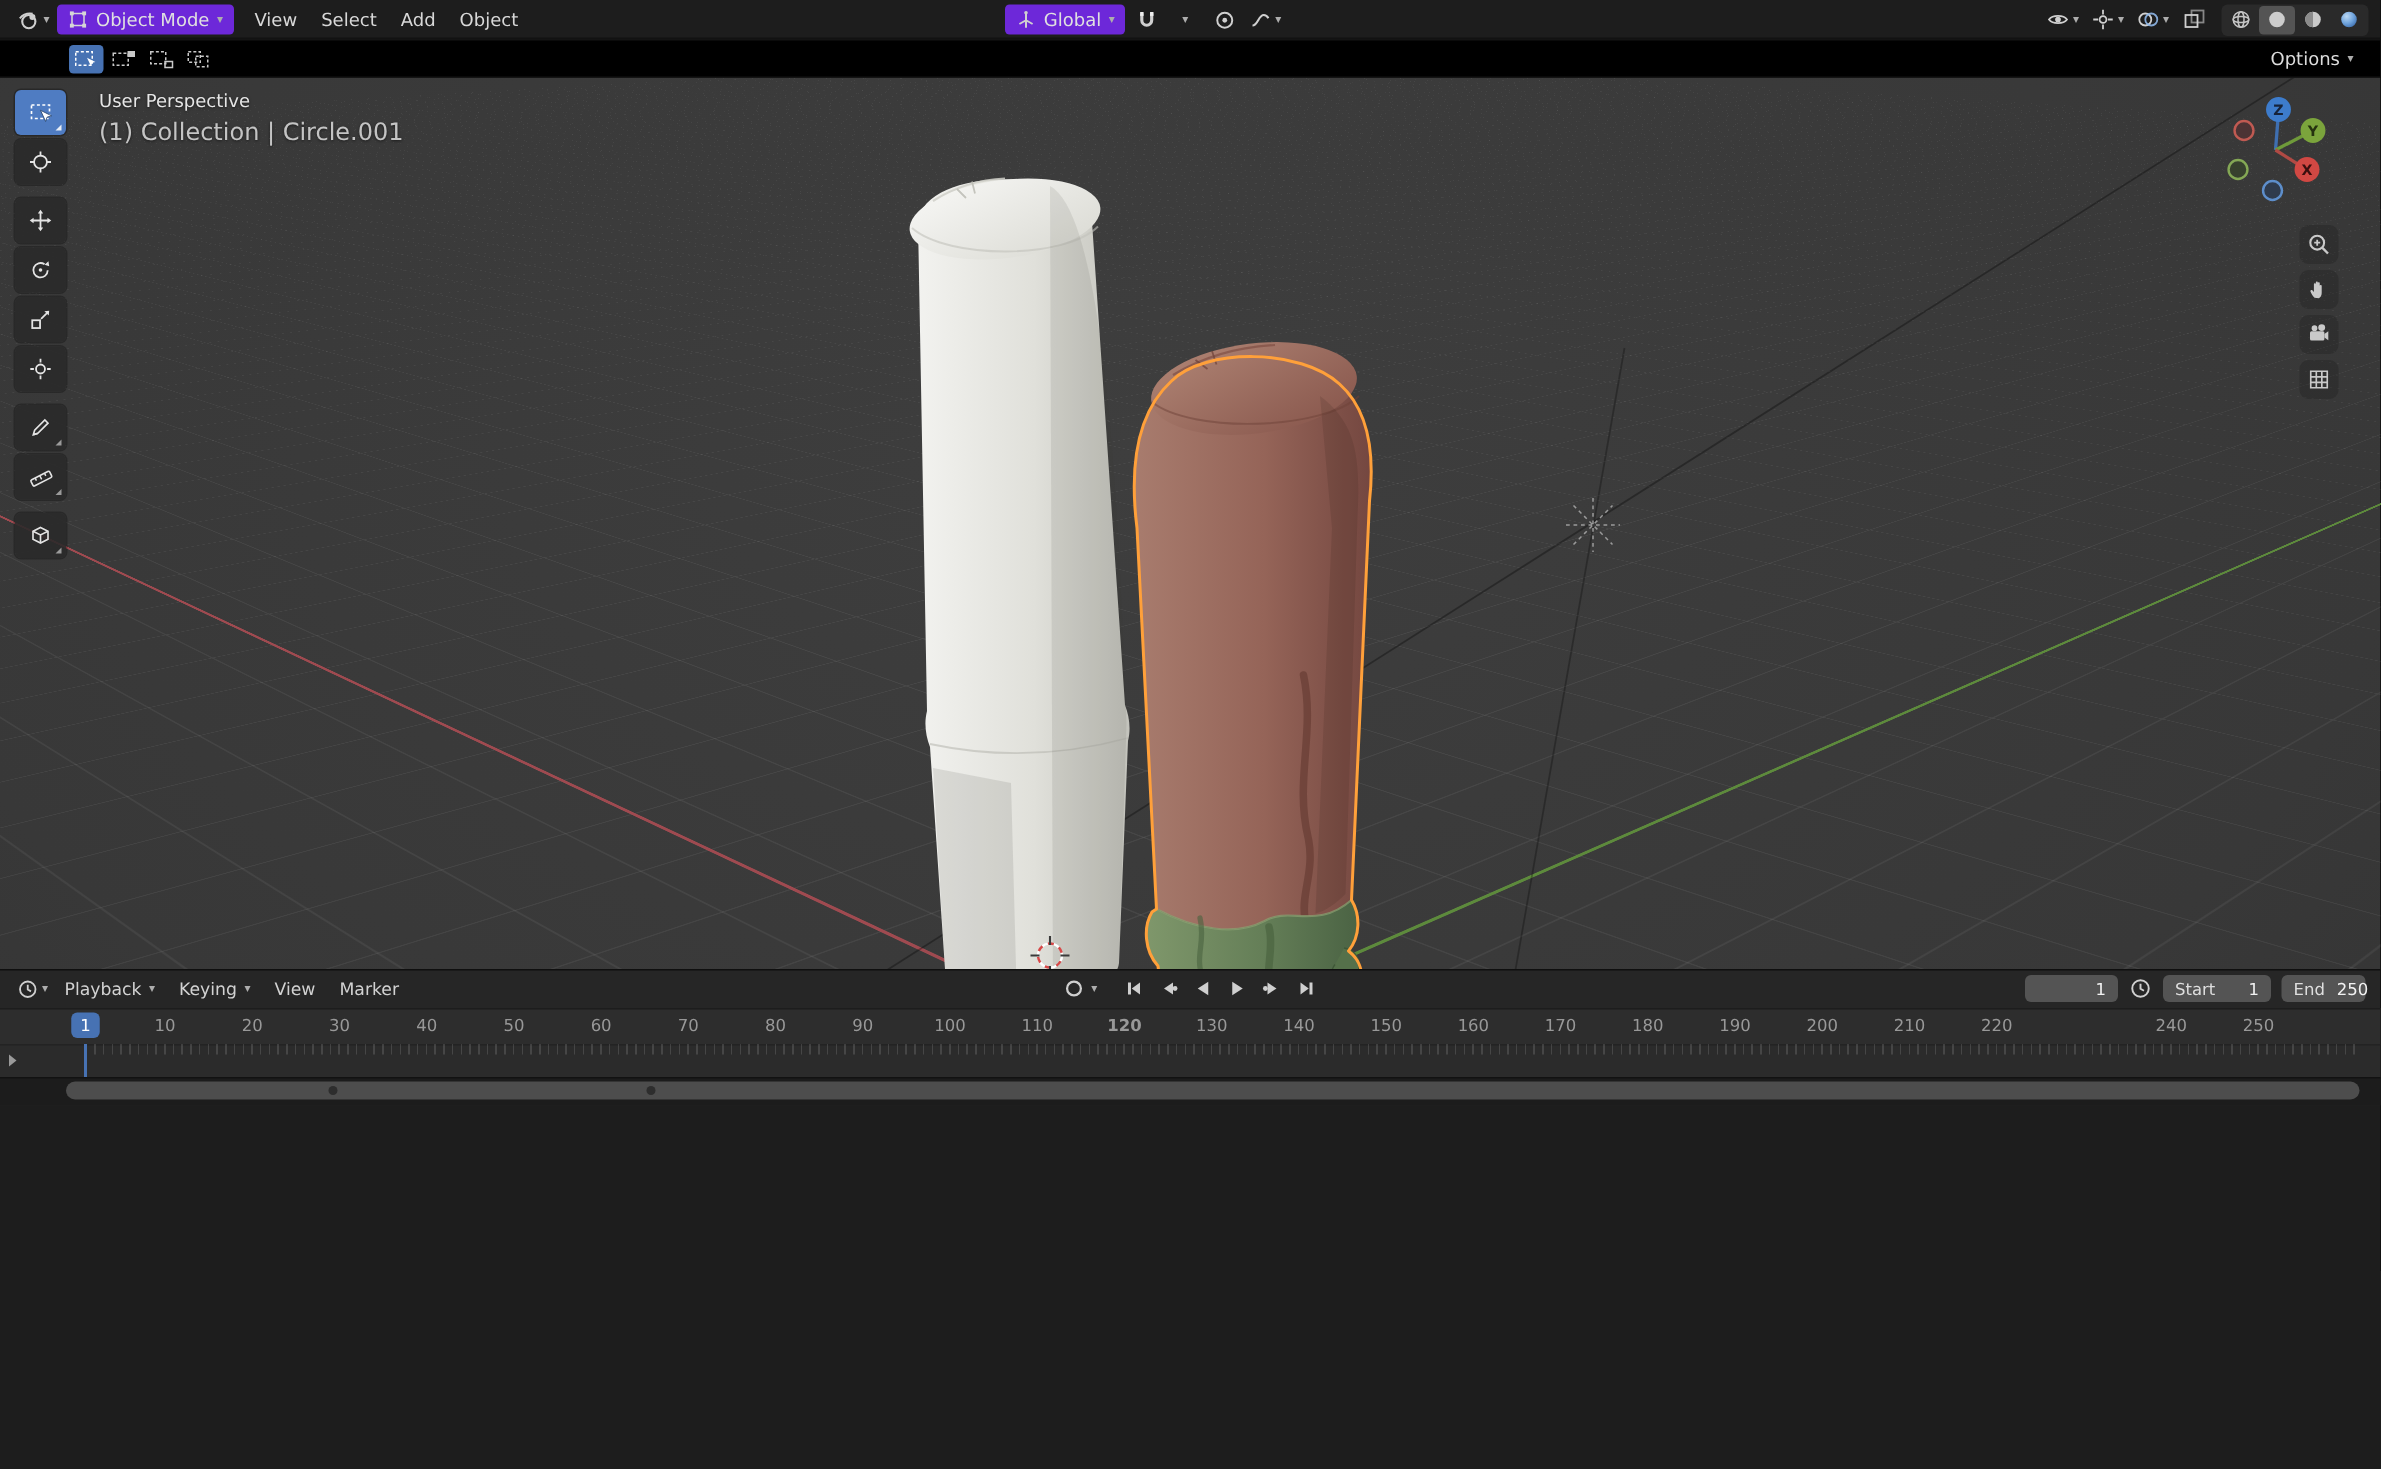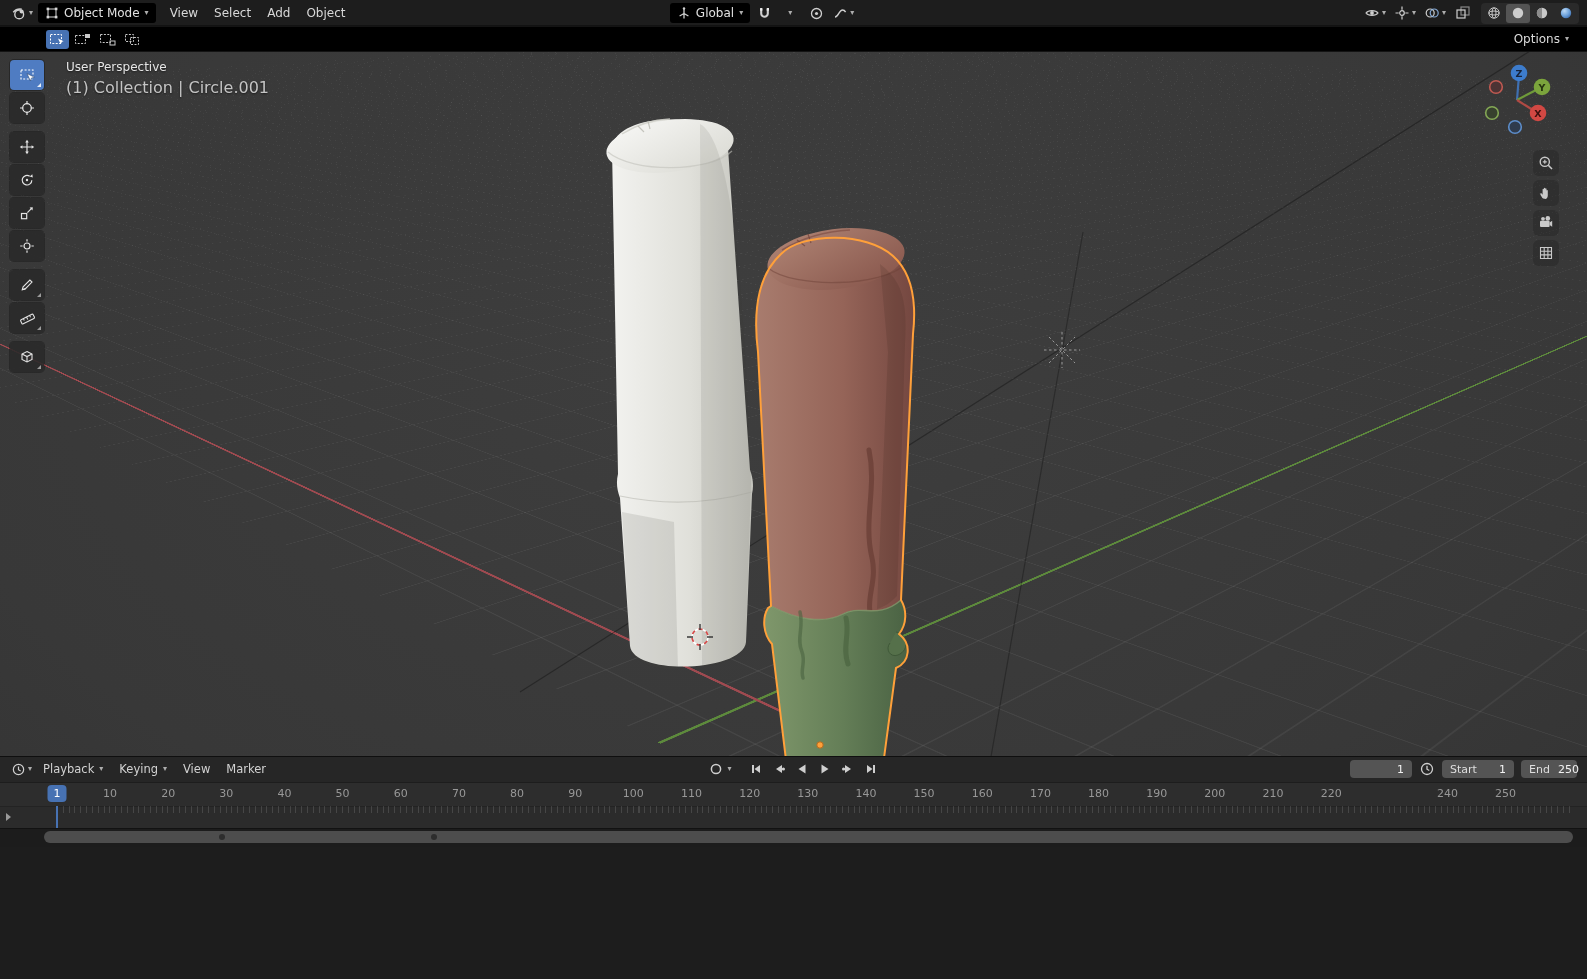--- a/index.html
+++ b/index.html
@@ -6,37 +6,37 @@
     --accent:#4772b3; --selection-outline:#ffa03a; --axis-x:#9f4a50; --axis-y:#5d8a3c; --active-tool:#4f7cc2;
   }
   *{box-sizing:border-box;margin:0;padding:0}
   body{background:#000;font-family:"DejaVu Sans","Liberation Sans",sans-serif;-webkit-user-select:none;user-select:none}
   #app{position:relative;width:1587px;height:979px;overflow:hidden;background:#1d1d1d;color:#d5d5d5;font-size:12px}
 
   
   .topbar{height:26px;display:flex;align-items:center;padding:0 8px;background:#1d1d1d;box-shadow:inset 0 -1px 0 #121212;gap:2px}
   .spacer1{flex:1}.spacer2{flex:1.6}
   .ibtn{height:20px;min-width:24px;padding:0 3px;display:flex;align-items:center;justify-content:center;border-radius:3px;gap:2px}
-  .dd-btn{display:flex;align-items:center;gap:5px;background:#000000;border-radius:3px;height:20px;padding:0 7px;color:#e0e0e0}
+  .dd-btn{display:flex;align-items:center;gap:5px;background:#6d28d9;border-radius:3px;height:20px;padding:0 7px;color:#e0e0e0}
   .chev{font-size:8px;color:#adadad;line-height:1}
   .menus{display:flex;align-items:center;margin-left:4px}
   .menu-label{padding:0 8px;height:20px;line-height:20px;border-radius:3px;color:#d8d8d8;cursor:default}
   .seg-group{display:flex;background:#2a2a2a;border-radius:4px;padding:1px;margin-left:4px}
   .seg{width:24px;height:19px;display:flex;align-items:center;justify-content:center;border-radius:3px}
   .seg.active{background:#545454}
 
   
   .toolheader{height:26px;display:flex;align-items:center;background:#000000;box-shadow:inset 0 -1px 0 #141414, inset 0 1px 0 #141414;padding:0 10px}
   .selmode{display:flex;gap:2px;margin-left:36px}
   .selbtn{width:23px;height:19px;border-radius:3px;display:flex;align-items:center;justify-content:center}
   .selbtn.active{background:var(--accent)}
   .options-btn{margin-left:auto;display:flex;align-items:center;gap:5px;padding:0 8px;height:20px;border-radius:3px;color:#dcdcdc}
 
   
-  .viewport{position:relative;height:704px;overflow:hidden;background:radial-gradient(1400px 900px at 48% 42%, #3e3e3e 0%, #383838 60%, #303030 100%)}
+  .viewport{position:relative;height:594px;overflow:hidden;background:radial-gradient(1400px 900px at 48% 42%, #3e3e3e 0%, #383838 60%, #303030 100%)}
   .floor{position:absolute;left:757px;top:648px;width:16000px;height:16000px;margin-left:-8000px;margin-top:-8000px;
     transform:perspective(1500px) rotateX(63deg) rotateZ(46deg);
     background:
       linear-gradient(to bottom, transparent calc(50% - 2px), var(--axis-x) calc(50% - 2px), var(--axis-x) calc(50% + 2px), transparent calc(50% + 2px)),
       linear-gradient(to right, transparent calc(50% - 2px), var(--axis-y) calc(50% - 2px), var(--axis-y) calc(50% + 2px), transparent calc(50% + 2px)),
       repeating-linear-gradient(to right, rgba(255,255,255,.055) 0 2px, transparent 2px 112px),
       repeating-linear-gradient(to bottom, rgba(255,255,255,.055) 0 2px, transparent 2px 112px);}
   .scene{position:absolute;left:0;top:0;width:1587px;height:836px}
   .vp-text{position:absolute;left:66px;top:8px;text-shadow:0 1px 2px rgba(0,0,0,.55)}
   .vp-text .l1{font-size:12px;color:#e6e6e6}
@@ -537,21 +537,21 @@
           <span class="tick" style="left: 168.15px;">20</span>
           <span class="tick" style="left: 226.3px;">30</span>
           <span class="tick" style="left: 284.45px;">40</span>
           <span class="tick" style="left: 342.6px;">50</span>
           <span class="tick" style="left: 400.75px;">60</span>
           <span class="tick" style="left: 458.9px;">70</span>
           <span class="tick" style="left: 517.05px;">80</span>
           <span class="tick" style="left: 575.2px;">90</span>
           <span class="tick" style="left: 633.35px;">100</span>
           <span class="tick" style="left: 691.5px;">110</span>
-          <span class="tick" style="left: 749.65px;">120</span>
+          <span class="tick" style="left: 749.65px; font-weight: bold;">120</span>
           <span class="tick" style="left: 807.8px;">130</span>
           <span class="tick" style="left: 865.95px;">140</span>
           <span class="tick" style="left: 924.1px;">150</span>
           <span class="tick" style="left: 982.25px;">160</span>
           <span class="tick" style="left: 1040.4px;">170</span>
           <span class="tick" style="left: 1098.55px;">180</span>
           <span class="tick" style="left: 1156.7px;">190</span>
           <span class="tick" style="left: 1214.85px;">200</span>
           <span class="tick" style="left: 1273px;">210</span>
           <span class="tick" style="left: 1331.15px;">220</span>

